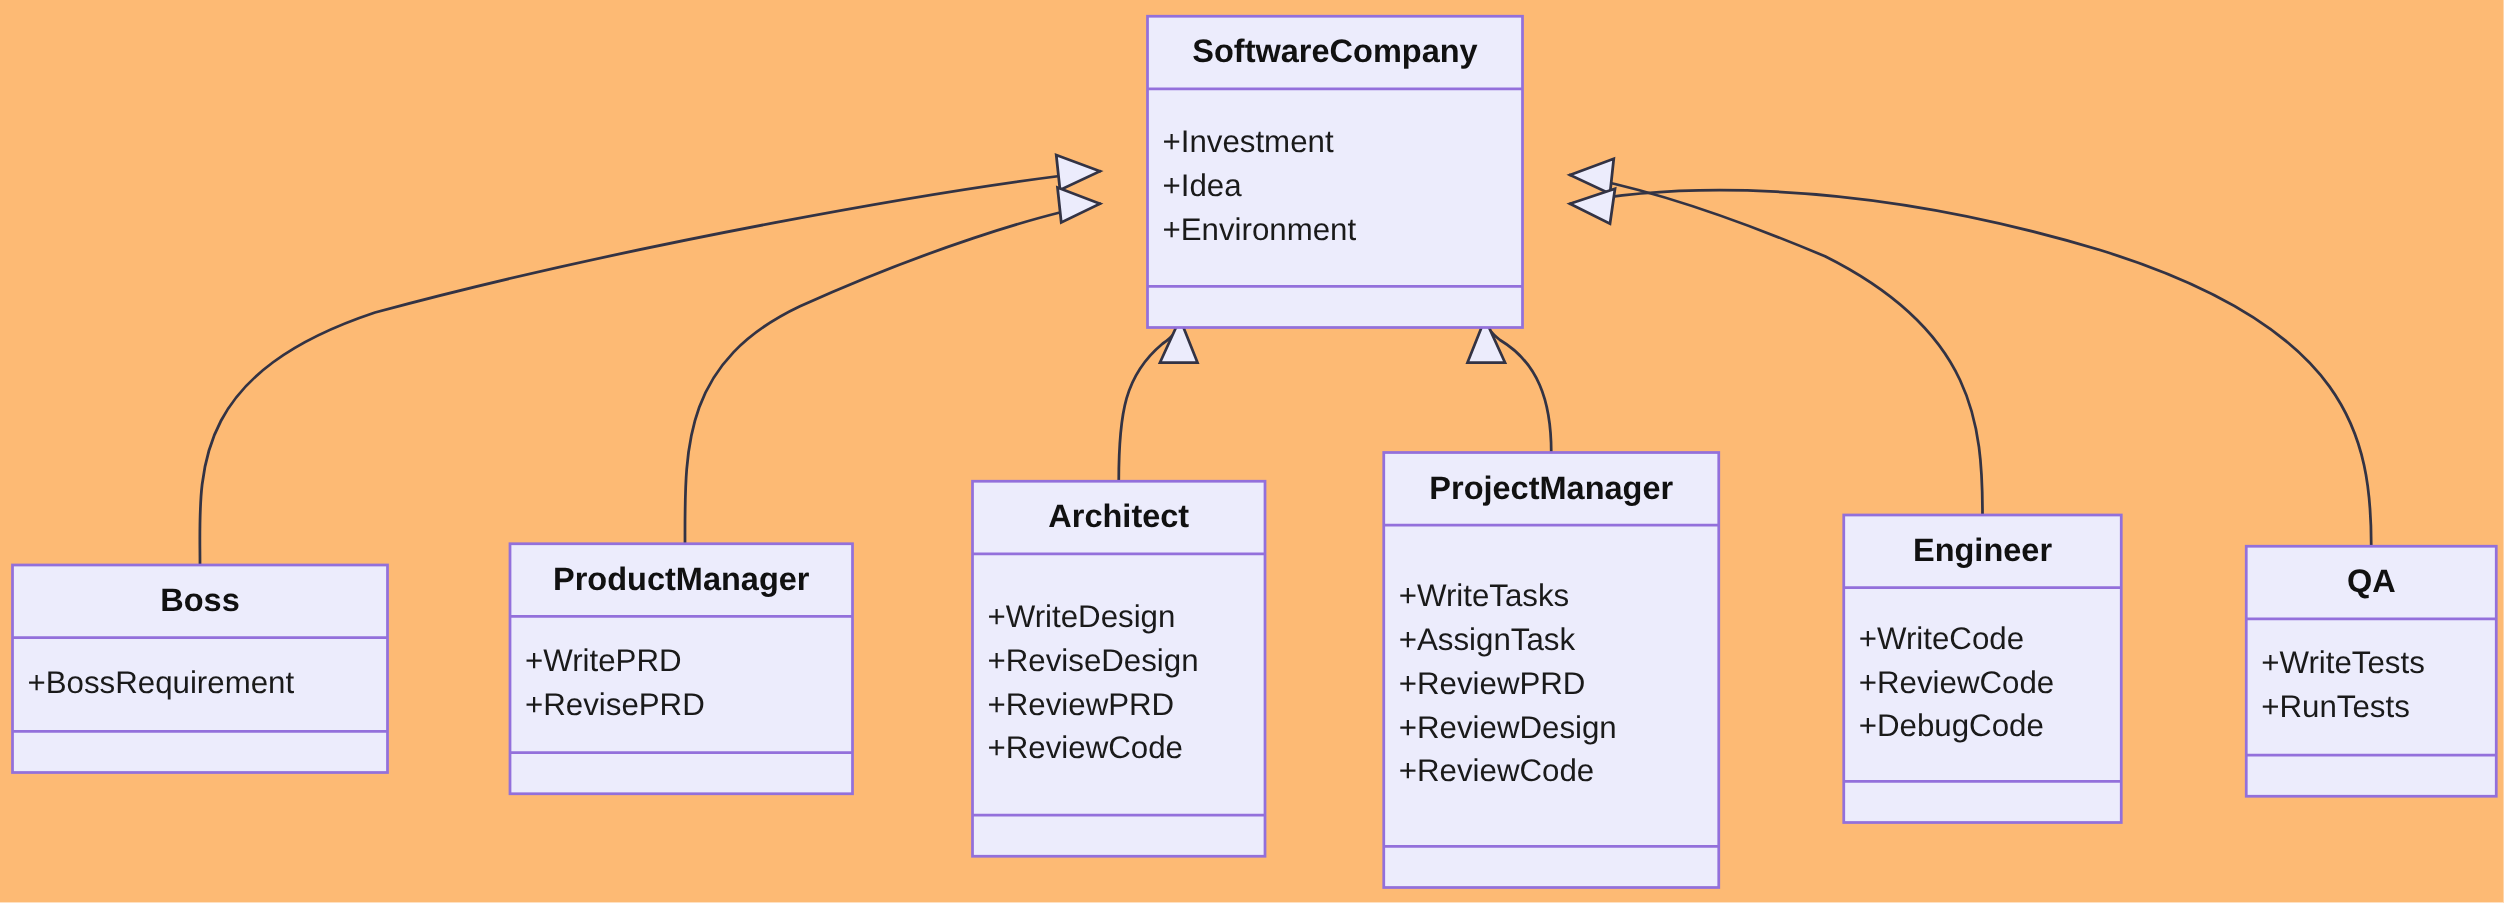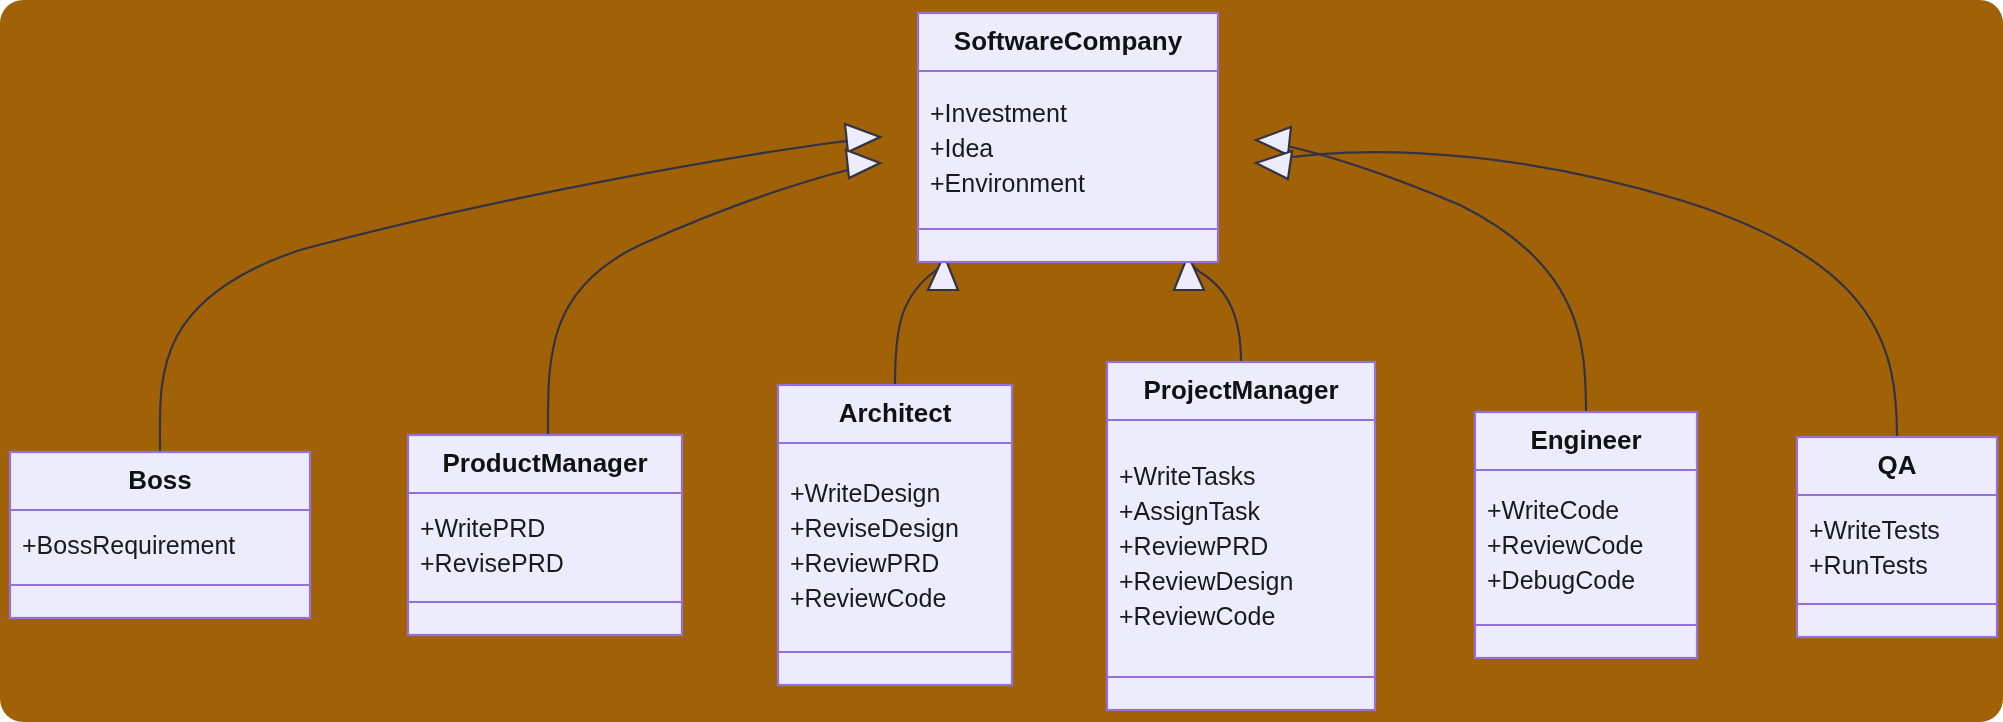--- a/index.html
+++ b/index.html
@@ -11,22 +11,21 @@
   body {
     width: 2003px;
     height: 722px;
     overflow: hidden;
     font-family: "Liberation Sans", sans-serif;
   }
   #diagram-root {
     position: relative;
     width: 2003px;
     height: 722px;
-    background: #a16207;
-    border-radius: 23px;
+    background: #fdba74;
   }
   svg#uml-canvas {
     position: absolute;
     top: 0;
     left: 0;
     width: 2003px;
     height: 722px;
     display: block;
   }
   .cls-box {

